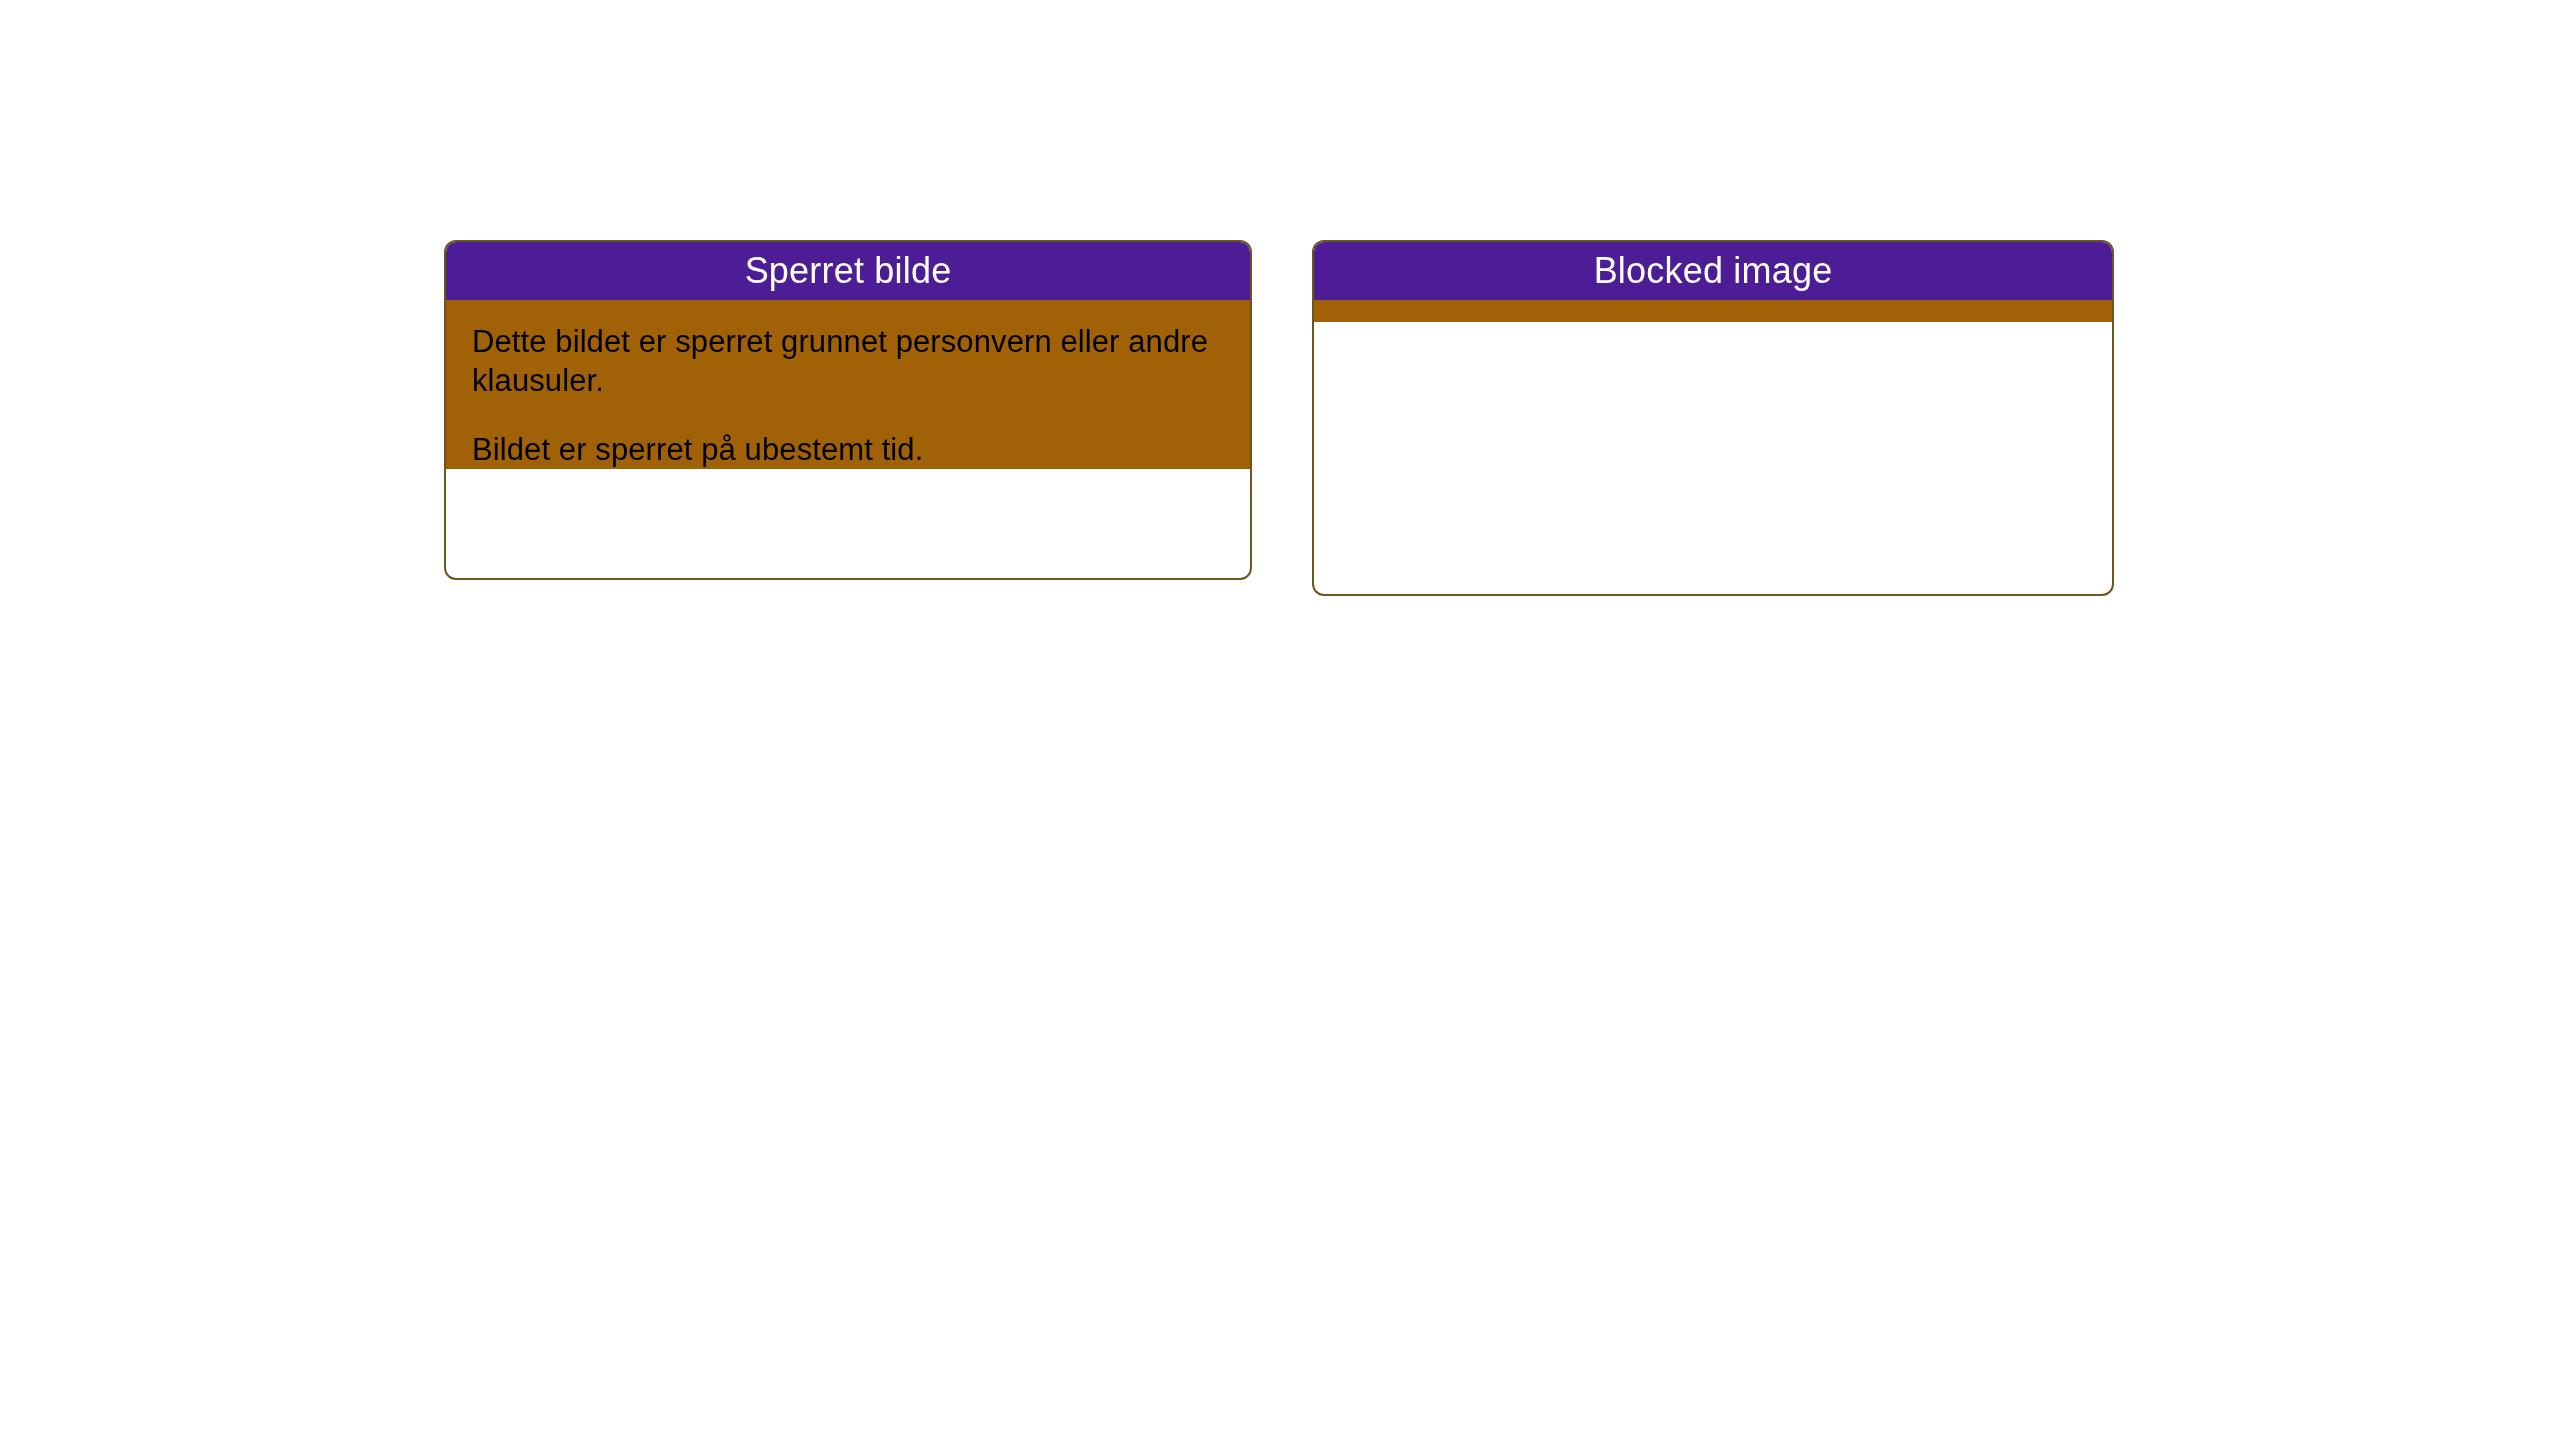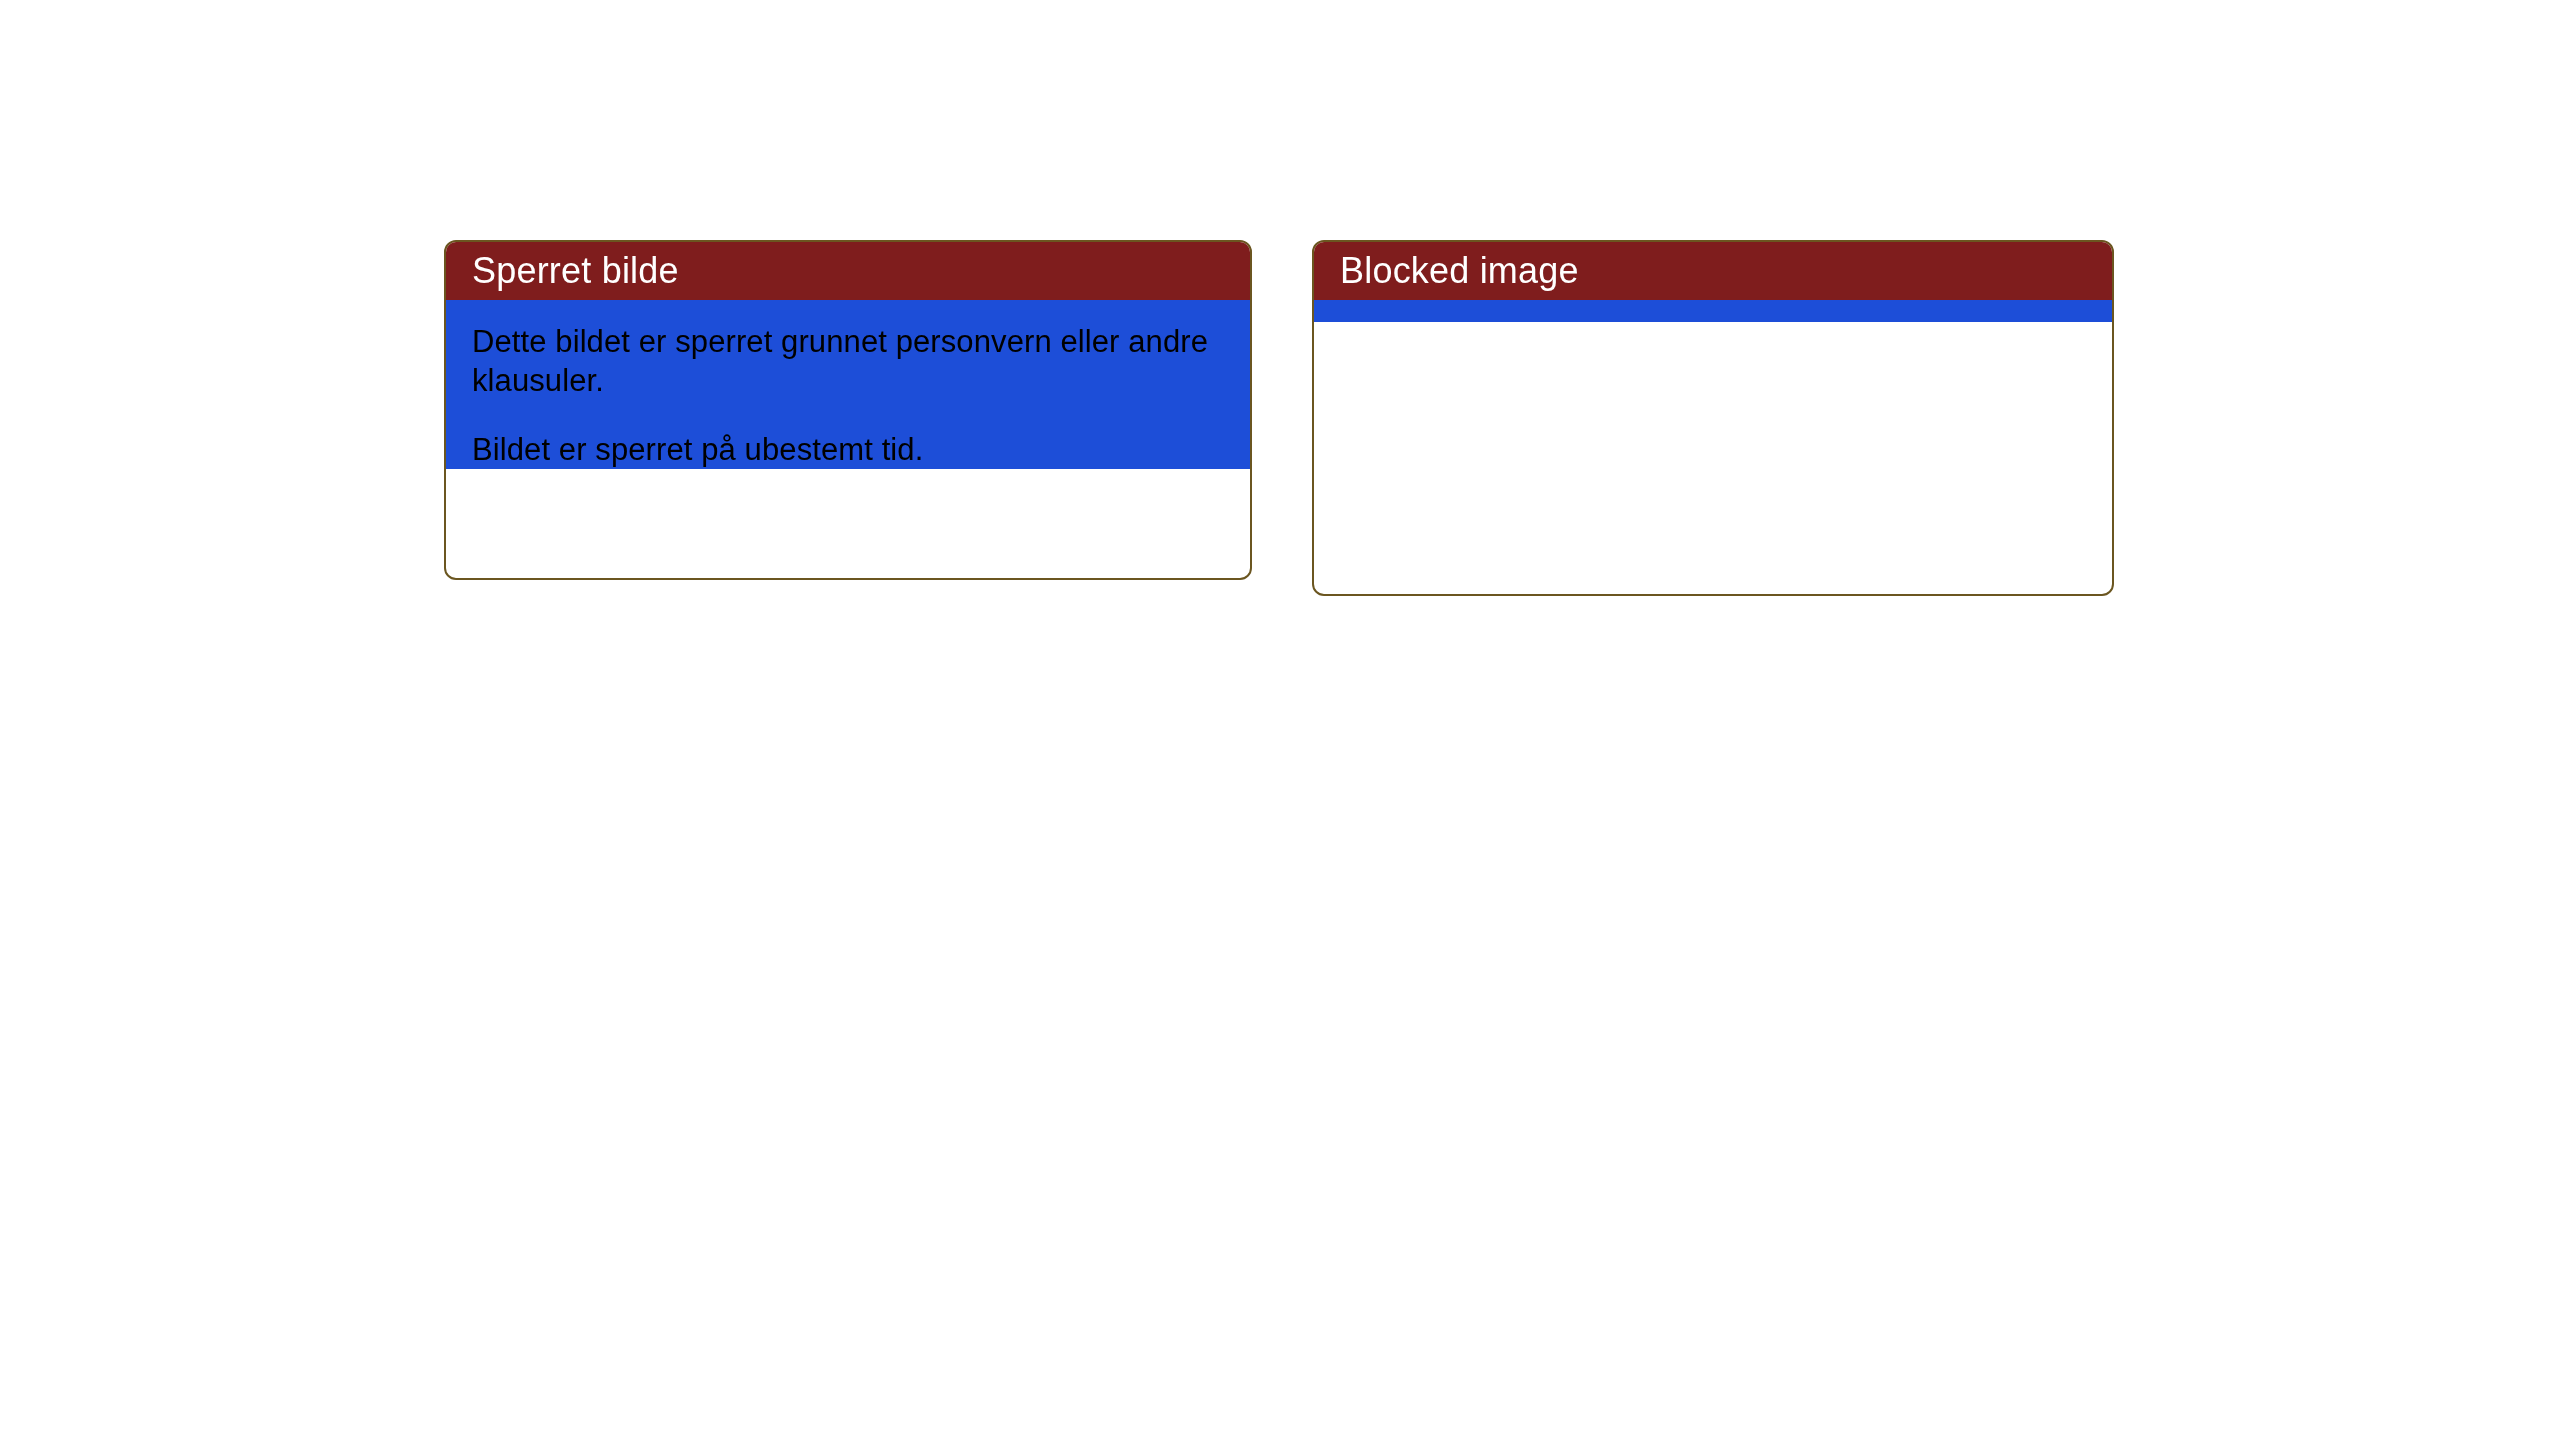--- a/index.html
+++ b/index.html
@@ -40,39 +40,40 @@
   #card-blocked-en {
     left: 1312px;
     top: 240px;
     width: 802px;
     height: 356px;
   }
 
   .card-header {
     box-sizing: border-box;
     height: 58px;
-    background: #7f1d1d;
+    background: #4c1d95;
     display: flex;
     align-items: center;
     padding: 0 26px;
+    justify-content: center;
   }
 
   .card-header-title {
     color: #ffffff;
     font-size: 36px;
     font-weight: 400;
     line-height: 1;
     white-space: nowrap;
     letter-spacing: 0.2px;
   }
 
   .card-body {
     box-sizing: border-box;
     padding: 22px 26px 0 26px;
-    background: #1d4ed8;
+    background: #a16207;
   }
 
   .card-paragraph {
     margin: 0;
     color: #000000;
     font-size: 31px;
     font-weight: 400;
     line-height: 1.26;
     letter-spacing: 0.1px;
   }

